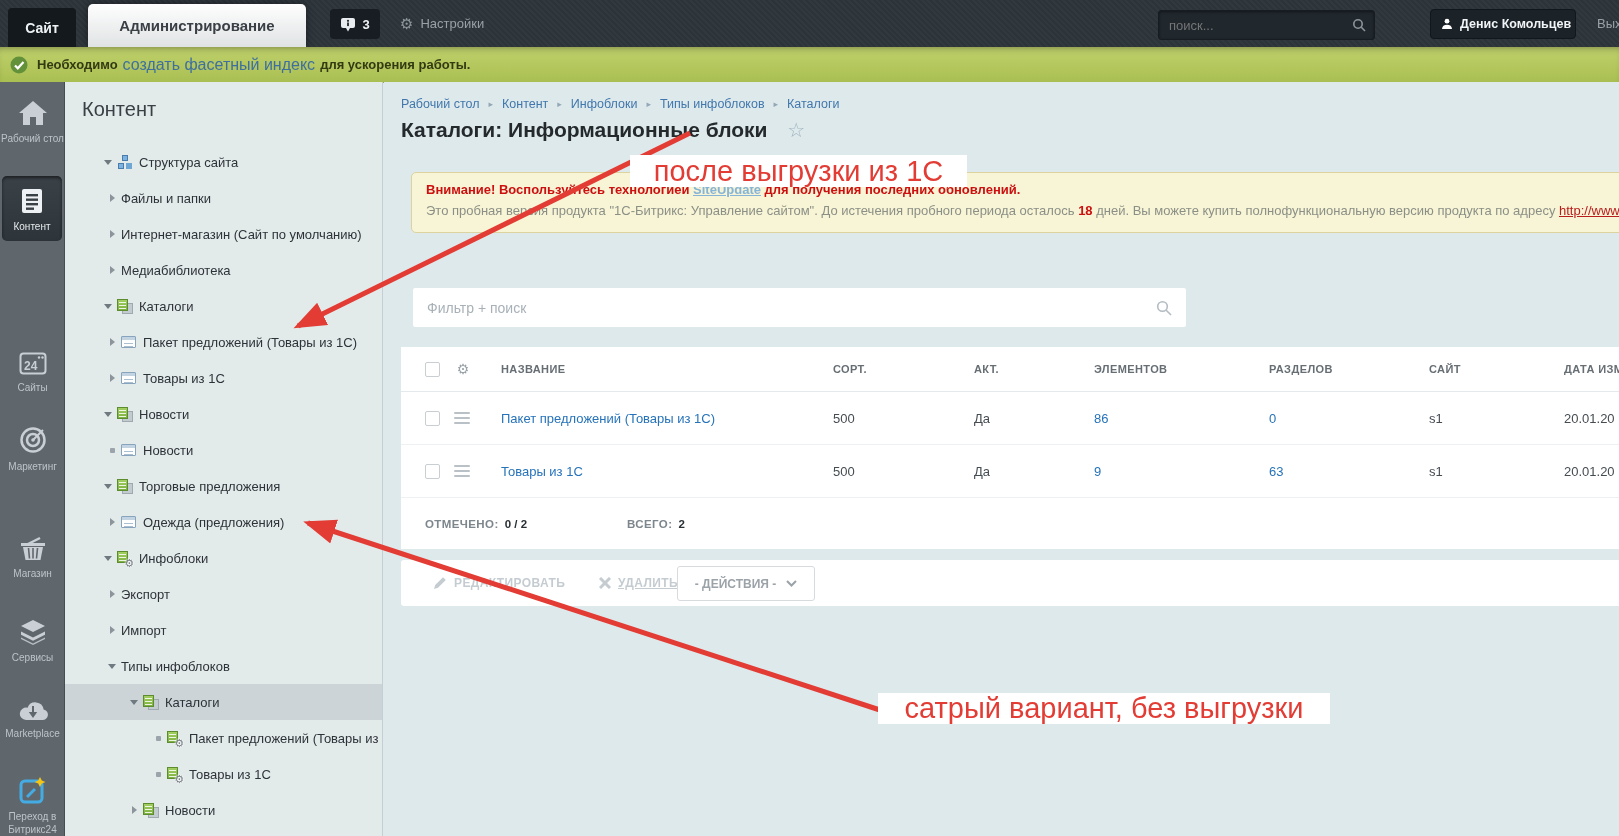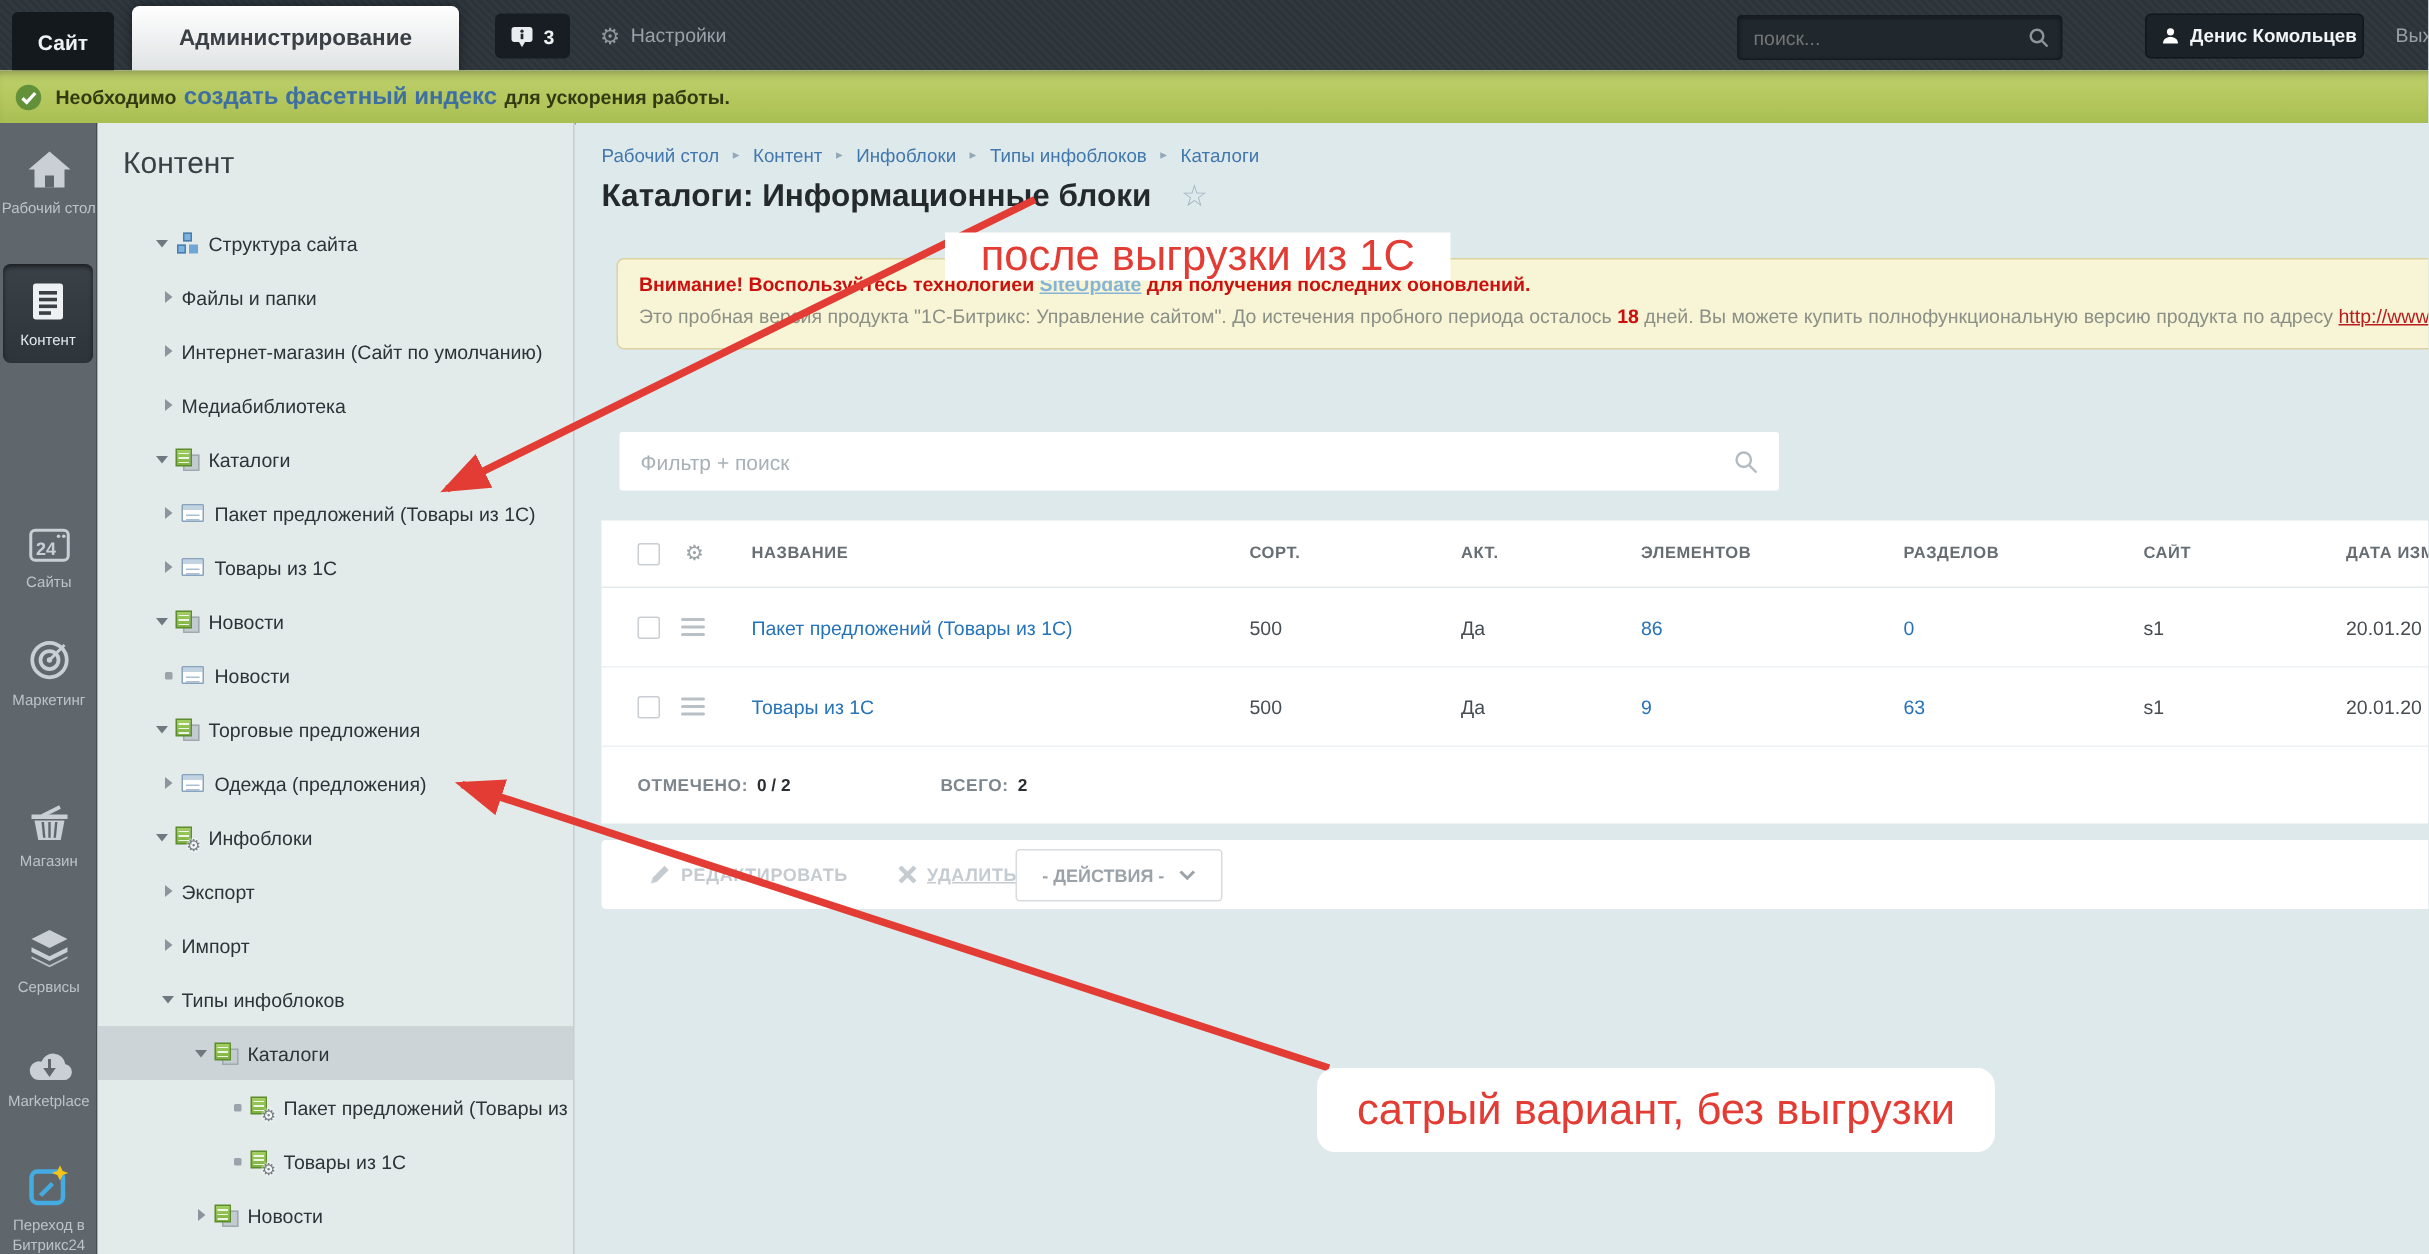--- a/index.html
+++ b/index.html
@@ -23,21 +23,21 @@
   .search-box input{flex:1;background:transparent;border:none;outline:none;color:#cfd6da;font-size:13px;padding:0 6px 0 10px;font-family:"Liberation Sans",sans-serif;}
   .user-btn{position:absolute;left:1382px;top:9px;width:146px;height:30px;background:#1b2228;border:1px solid #11171b;border-radius:4px;
     display:flex;align-items:center;gap:7px;padding-left:10px;box-sizing:border-box;color:#f2f5f7;font-size:12.5px;font-weight:bold;cursor:pointer;margin-left:48px;}
   .logout{position:absolute;left:1597px;top:0;height:47px;display:flex;align-items:center;color:#99a1a7;font-size:13px;cursor:pointer;white-space:nowrap;}
 
   
   #alertbar{position:absolute;top:47px;left:0;right:0;height:35px;background:linear-gradient(#c0d16c,#a9bf52);
     border-bottom:1px solid #93a83e;box-shadow:inset 0 6px 8px -6px rgba(0,0,0,.45);display:flex;align-items:center;}
   #alertbar .chk{margin:0 9px 0 10px;flex:none;display:flex;}
   #alertbar .txt{font-size:13px;color:#333a12;font-weight:bold;white-space:nowrap;}
-  #alertbar a{color:#3e6fa0;font-weight:bold;text-decoration:none;margin:16px 5px;cursor:pointer;}
+  #alertbar a{color:#3e6fa0;font-weight:normal;text-decoration:none;margin:16px 5px;cursor:pointer;}
 
   
   #iconbar{position:absolute;top:82px;left:0;width:65px;bottom:0;background:#5f676d;border-right:1px solid #454c52;box-sizing:border-box;}
   .sbitem{position:absolute;left:0;width:65px;text-align:center;color:#bcc4c9;font-size:10px;line-height:13px;cursor:pointer;}
   .sbitem .ic{display:block;margin:0 auto 3px;}
   .sbitem.active-block{left:2px;width:60px;border-radius:5px;background:linear-gradient(#3a4147,#2d343a);
     box-shadow:inset 0 2px 3px rgba(0,0,0,.5);padding:12px 0 8px;color:#e4e9ec;}
 
   
   #tree{position:absolute;top:82px;left:65px;width:318px;bottom:0;background:#e3eaea;border-right:1px solid #c4cfd3;box-sizing:border-box;overflow:hidden;}
@@ -108,21 +108,21 @@
   .act{position:absolute;top:0;height:46px;display:flex;align-items:center;gap:7px;font-size:12px;font-weight:bold;color:#c5ccd1;letter-spacing:.4px;cursor:pointer;white-space:nowrap;}
   #act-edit{left:32px;} #act-del{left:198px;text-decoration:underline;}
   #act-dd{position:absolute;left:276px;top:6px;width:136px;height:33px;border:1px solid #d7dbde;border-radius:3px;background:#fff;
     display:flex;align-items:center;justify-content:center;gap:10px;font-size:12px;font-weight:bold;color:#9ba3a9;cursor:pointer;}
 
   
   #arrows{position:absolute;top:0;left:0;z-index:40;pointer-events:none;}
   .ann{position:absolute;z-index:41;background:#fff;display:flex;align-items:center;justify-content:center;
     font-size:29px;color:#e23c34;white-space:nowrap;}
   #ann-top{left:630px;top:155px;width:337px;height:32px;}
-  #ann-bottom{left:878px;top:712px;width:452px;height:56px;border-radius:12px;}
+  #ann-bottom{left:878px;top:693px;width:452px;height:31px;}
 </style>
 </head>
 <body>
 
 <div id="app">
 
   <div id="topbar">
     <div class="tab-site">Сайт</div>
     <div class="tab-admin">Администрирование</div>
     <div class="notif-btn">

